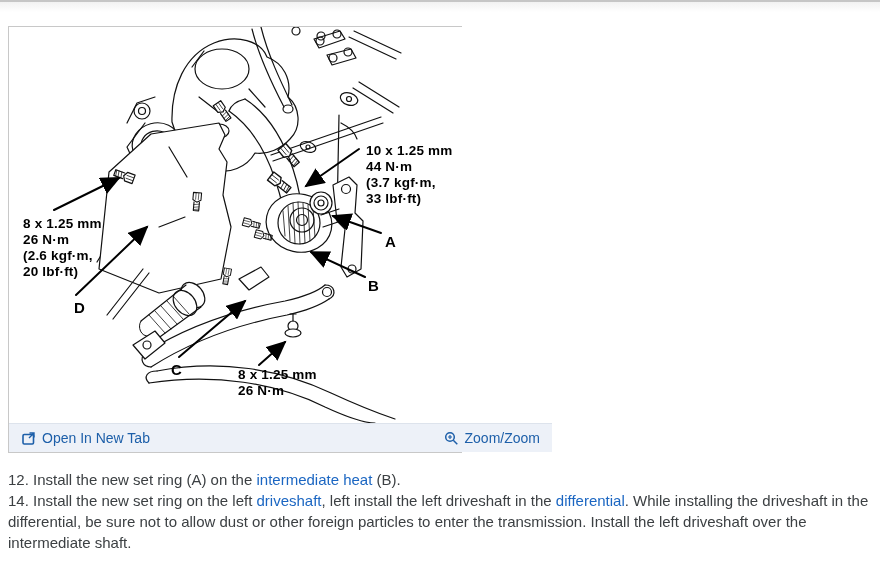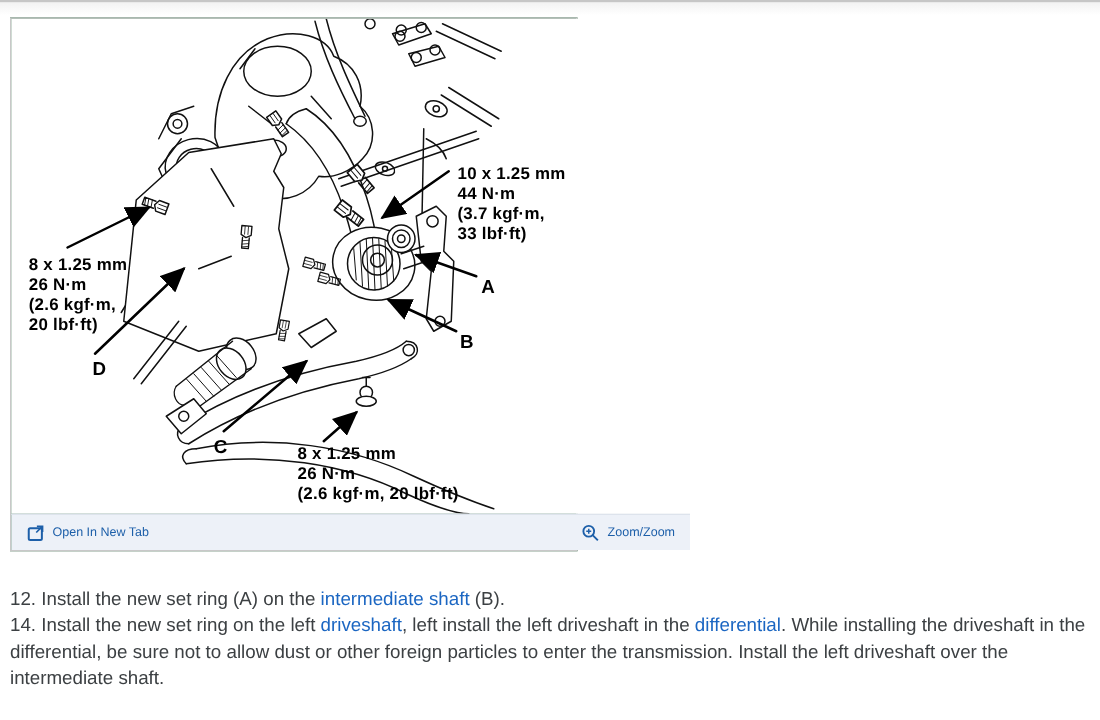--- a/index.html
+++ b/index.html
@@ -11,41 +11,41 @@
   .page-top-line{
     position:absolute;left:0;top:0;width:880px;height:2px;
     background:#c6c6c6;
   }
   .page-top-fade{
     position:absolute;left:0;top:2px;width:880px;height:10px;
     background:linear-gradient(#f2f2f2,rgba(255,255,255,0));
   }
   
   .viewer-panel{
-    position:absolute;left:8px;top:14px;width:454px;height:427px;
-    border:1px solid #c8c8c8;background:#14532d;box-sizing:border-box;
+    position:absolute;left:8px;top:26px;width:454px;height:427px;
+    border:1px solid #c8c8c8;background:#6d28d9;box-sizing:border-box;
   }
   .diagram-area{position:relative;width:543px;height:396px;background:#fff;overflow:hidden;}
   .diagram-svg{position:absolute;left:0;top:0;}
   .callout{
     position:absolute;font-weight:bold;font-size:13.5px;line-height:16px;
     color:#000;white-space:nowrap;letter-spacing:0.2px;
   }
   .part-label{
     position:absolute;font-weight:bold;font-size:15px;color:#000;
   }
   .viewer-footer{
     position:absolute;left:0;bottom:0;width:543px;height:29px;
     background:#edf1f8;border-top:1px solid #dde3ec;box-sizing:border-box;
     display:flex;align-items:center;justify-content:space-between;
     padding:0 12px;
   }
   .footer-link{
     display:flex;align-items:center;gap:6px;
-    color:#1d5fa9;font-size:10px;cursor:pointer;text-decoration:none;
+    color:#1d5fa9;font-size:14px;cursor:pointer;text-decoration:none;
   }
   .footer-link svg{display:block;}
   
   .instructions{
     position:absolute;left:8px;top:469px;width:866px;
     font-size:15px;line-height:21px;color:#3c4043;
   }
   .instructions p{margin:0;padding:0;}
   .body-link{color:#1b66c2;cursor:pointer;text-decoration:none;}
 </style>
@@ -185,21 +185,20 @@
     </div>
     <div class="callout" style="left:14px;top:189px;">
       <div>8 x 1.25 mm</div>
       <div>26 N·m</div>
       <div>(2.6 kgf·m,</div>
       <div>20 lbf·ft)</div>
     </div>
     <div class="callout" style="left:229px;top:340px;">
       <div>8 x 1.25 mm</div>
       <div>26 N·m</div>
-      <div>(2.6 kgf·m, 20 lbf·ft)</div>
     </div>
 
     <div class="part-label" style="left:376px;top:206px;">A</div>
     <div class="part-label" style="left:359px;top:250px;">B</div>
     <div class="part-label" style="left:162px;top:334px;">C</div>
     <div class="part-label" style="left:65px;top:272px;">D</div>
   </div>
 
   <div class="viewer-footer">
     <a class="footer-link">
@@ -219,18 +218,18 @@
           <path d="M6,4 V8 M4,6 H8" stroke-width="1.2"></path>
         </svg>
       </span>
       <span>Zoom/Zoom</span>
     </a>
   </div>
 </div>
 
 <div class="instructions">
   <p>
-    <span>12. Install the new set ring (A) on the </span><a class="body-link">intermediate shaft</a><span> (B).</span>
+    <span>12. Install the new set ring (A) on the </span><a class="body-link">intermediate heat</a><span> (B).</span>
   </p>
   <p>
     <span>14. Install the new set ring on the left </span><a class="body-link">driveshaft</a><span>, left install the left driveshaft in the </span><a class="body-link">differential</a><span>. While installing the driveshaft in the differential, be sure not to allow dust or other foreign particles to enter the transmission. Install the left driveshaft over the intermediate shaft.</span>
   </p>
 </div>
 
 </body></html>

